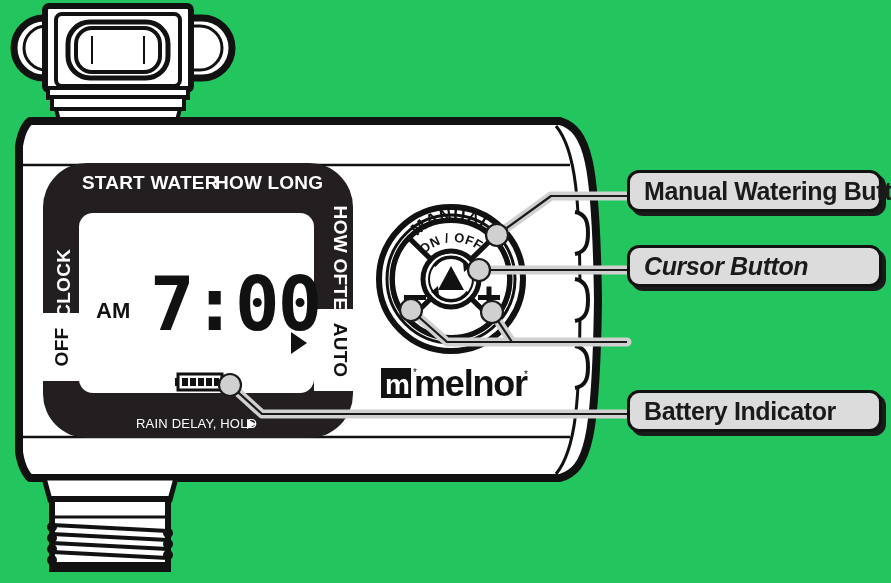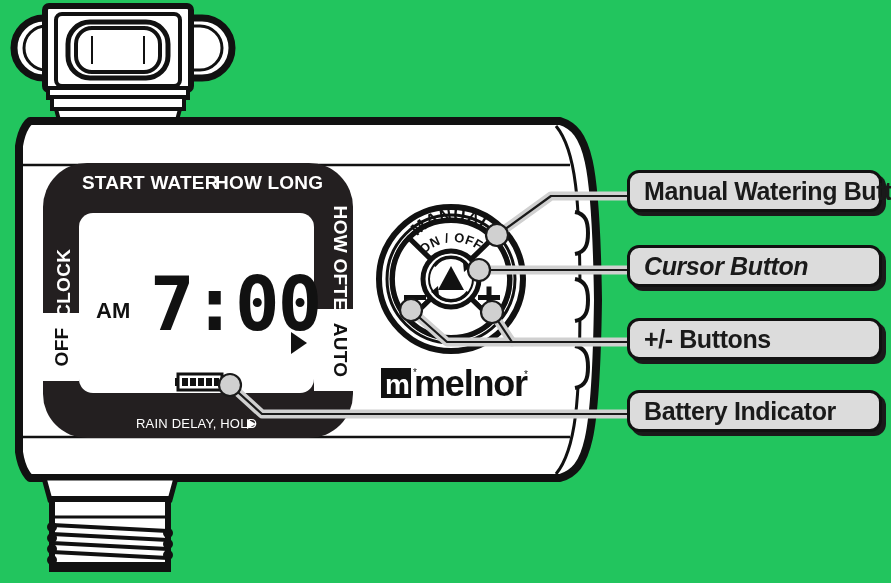--- a/index.html
+++ b/index.html
@@ -239,21 +239,18 @@
   </svg>
 
   <div class="callout-label" id="callout-manual">
     <span>Manual Watering Button</span>
   </div>
 
   <div class="callout-label" id="callout-cursor">
     <span>Cursor Button</span>
   </div>
 
-  <div class="callout-label" id="callout-plusmin">
-    <span>+/- Buttons</span>
-  </div>
 
   <div class="callout-label" id="callout-battery">
     <span>Battery Indicator</span>
   </div>
 
 </div>
 
 </body></html>

